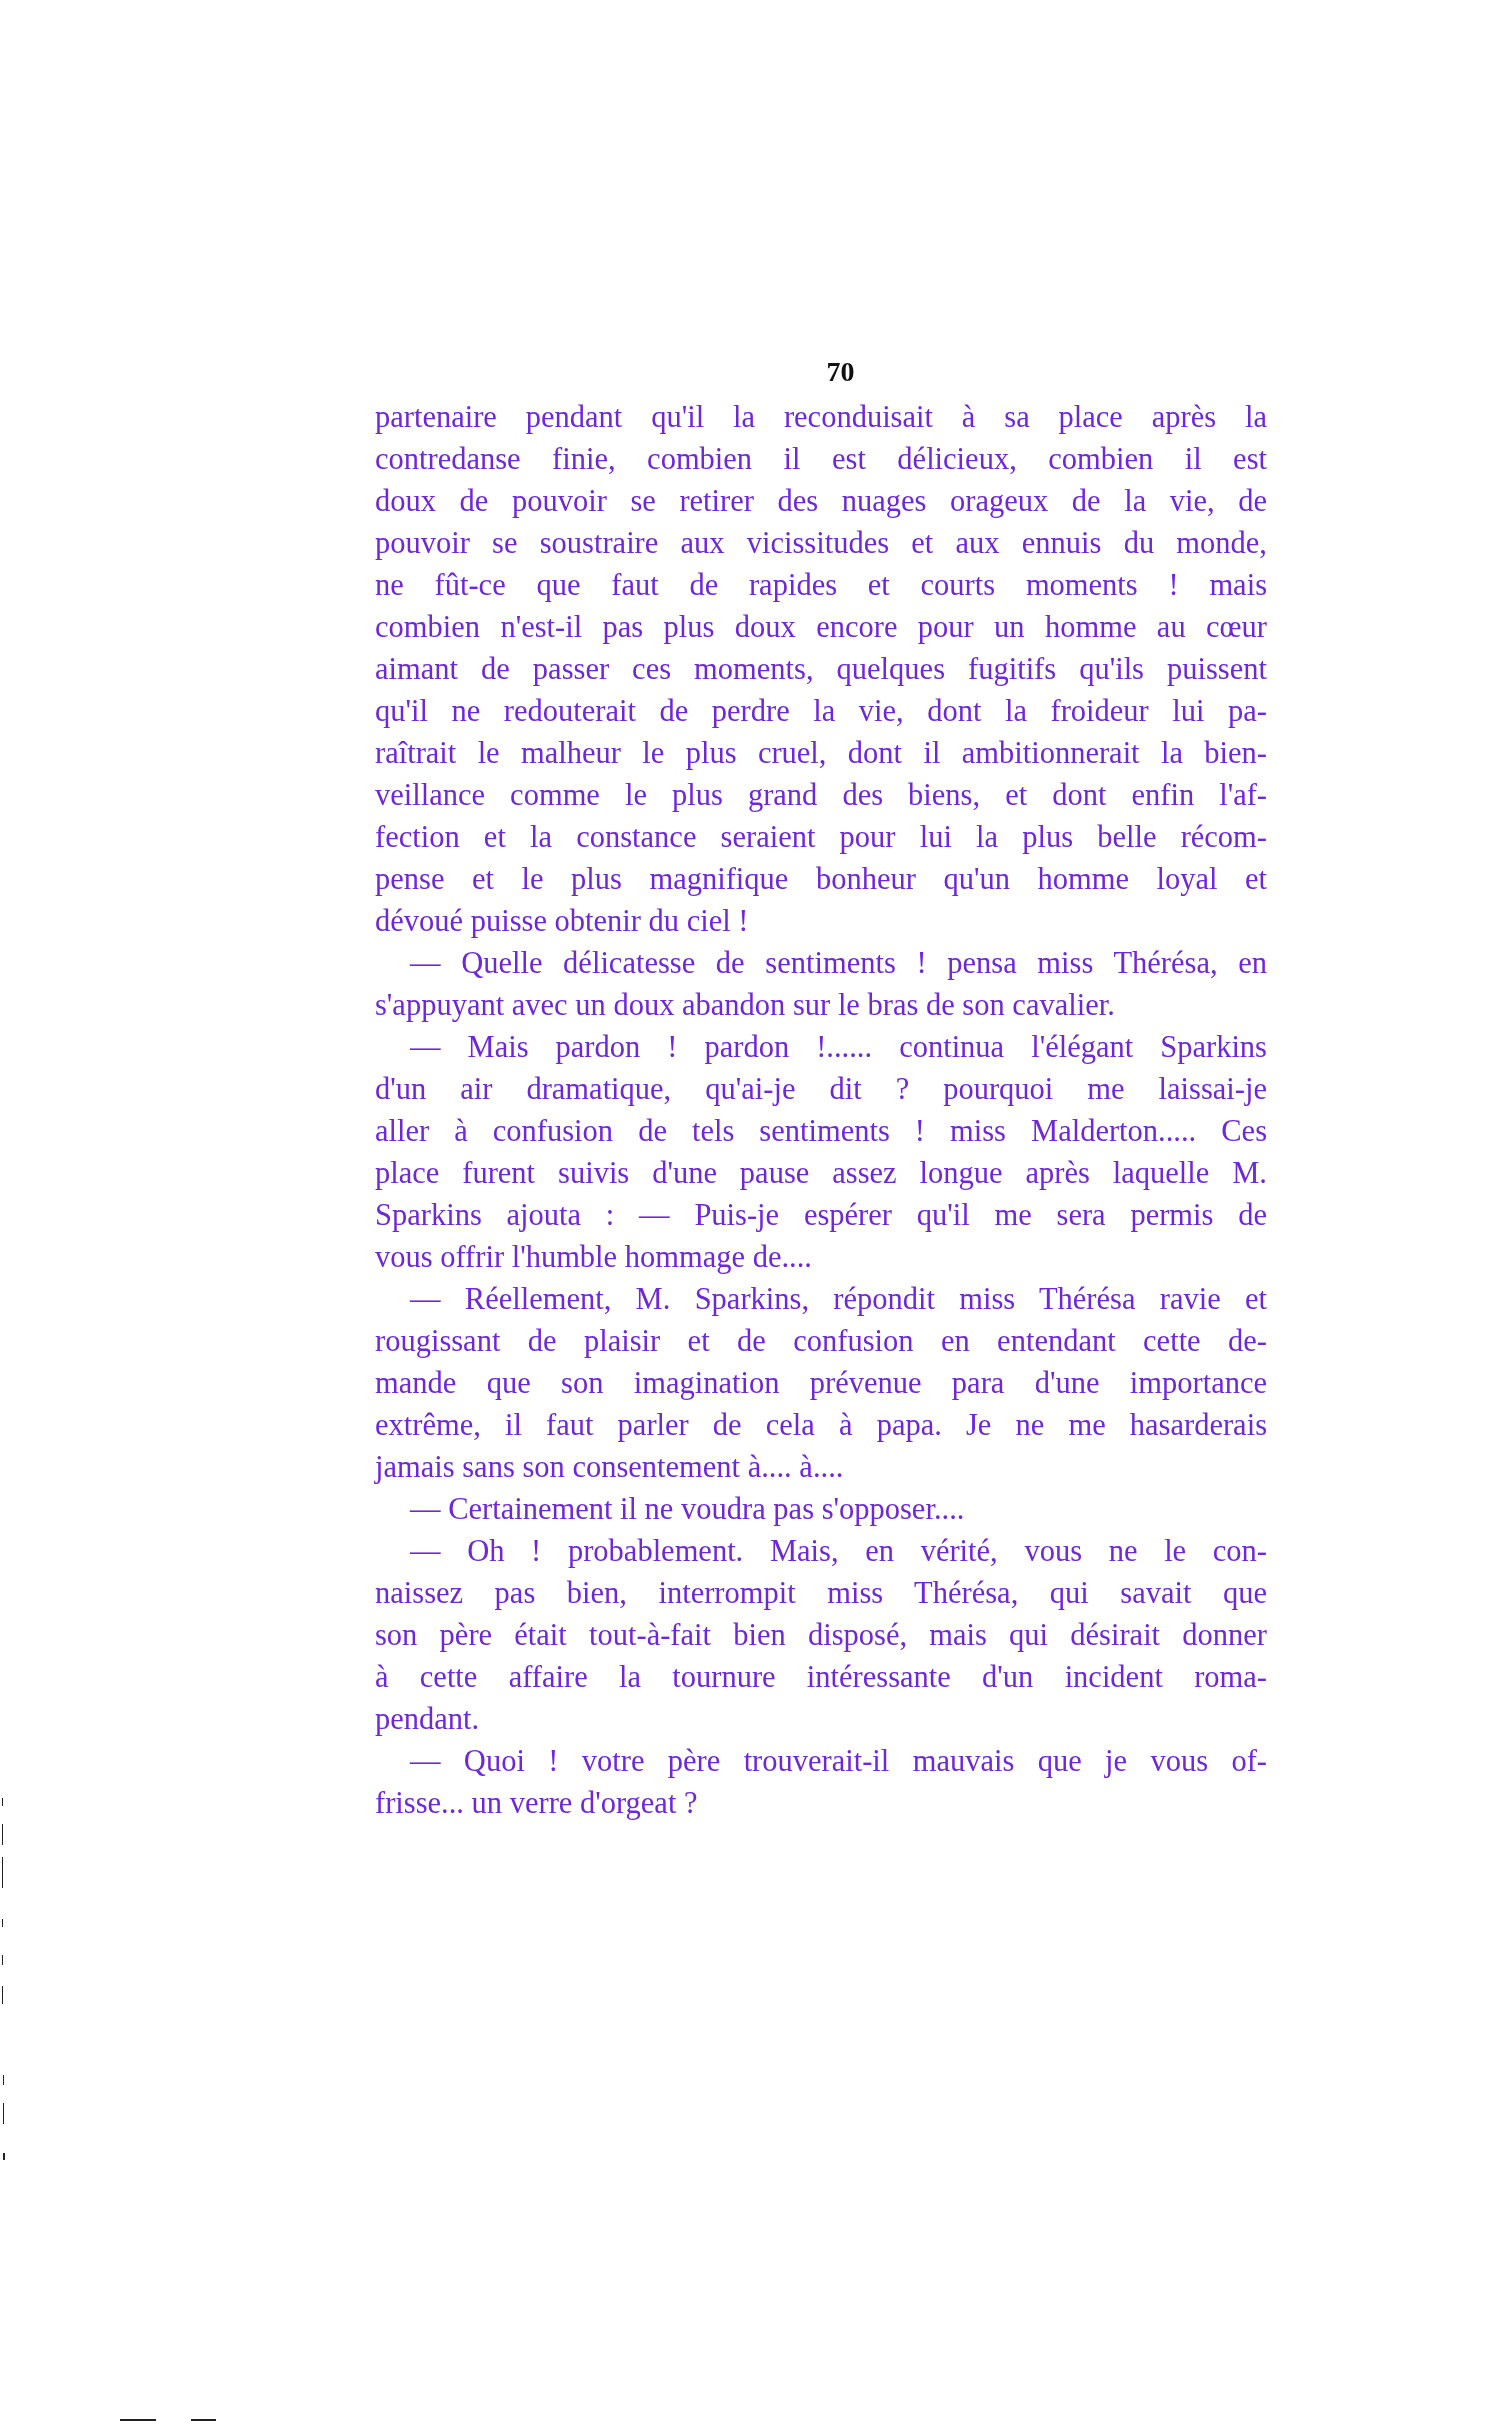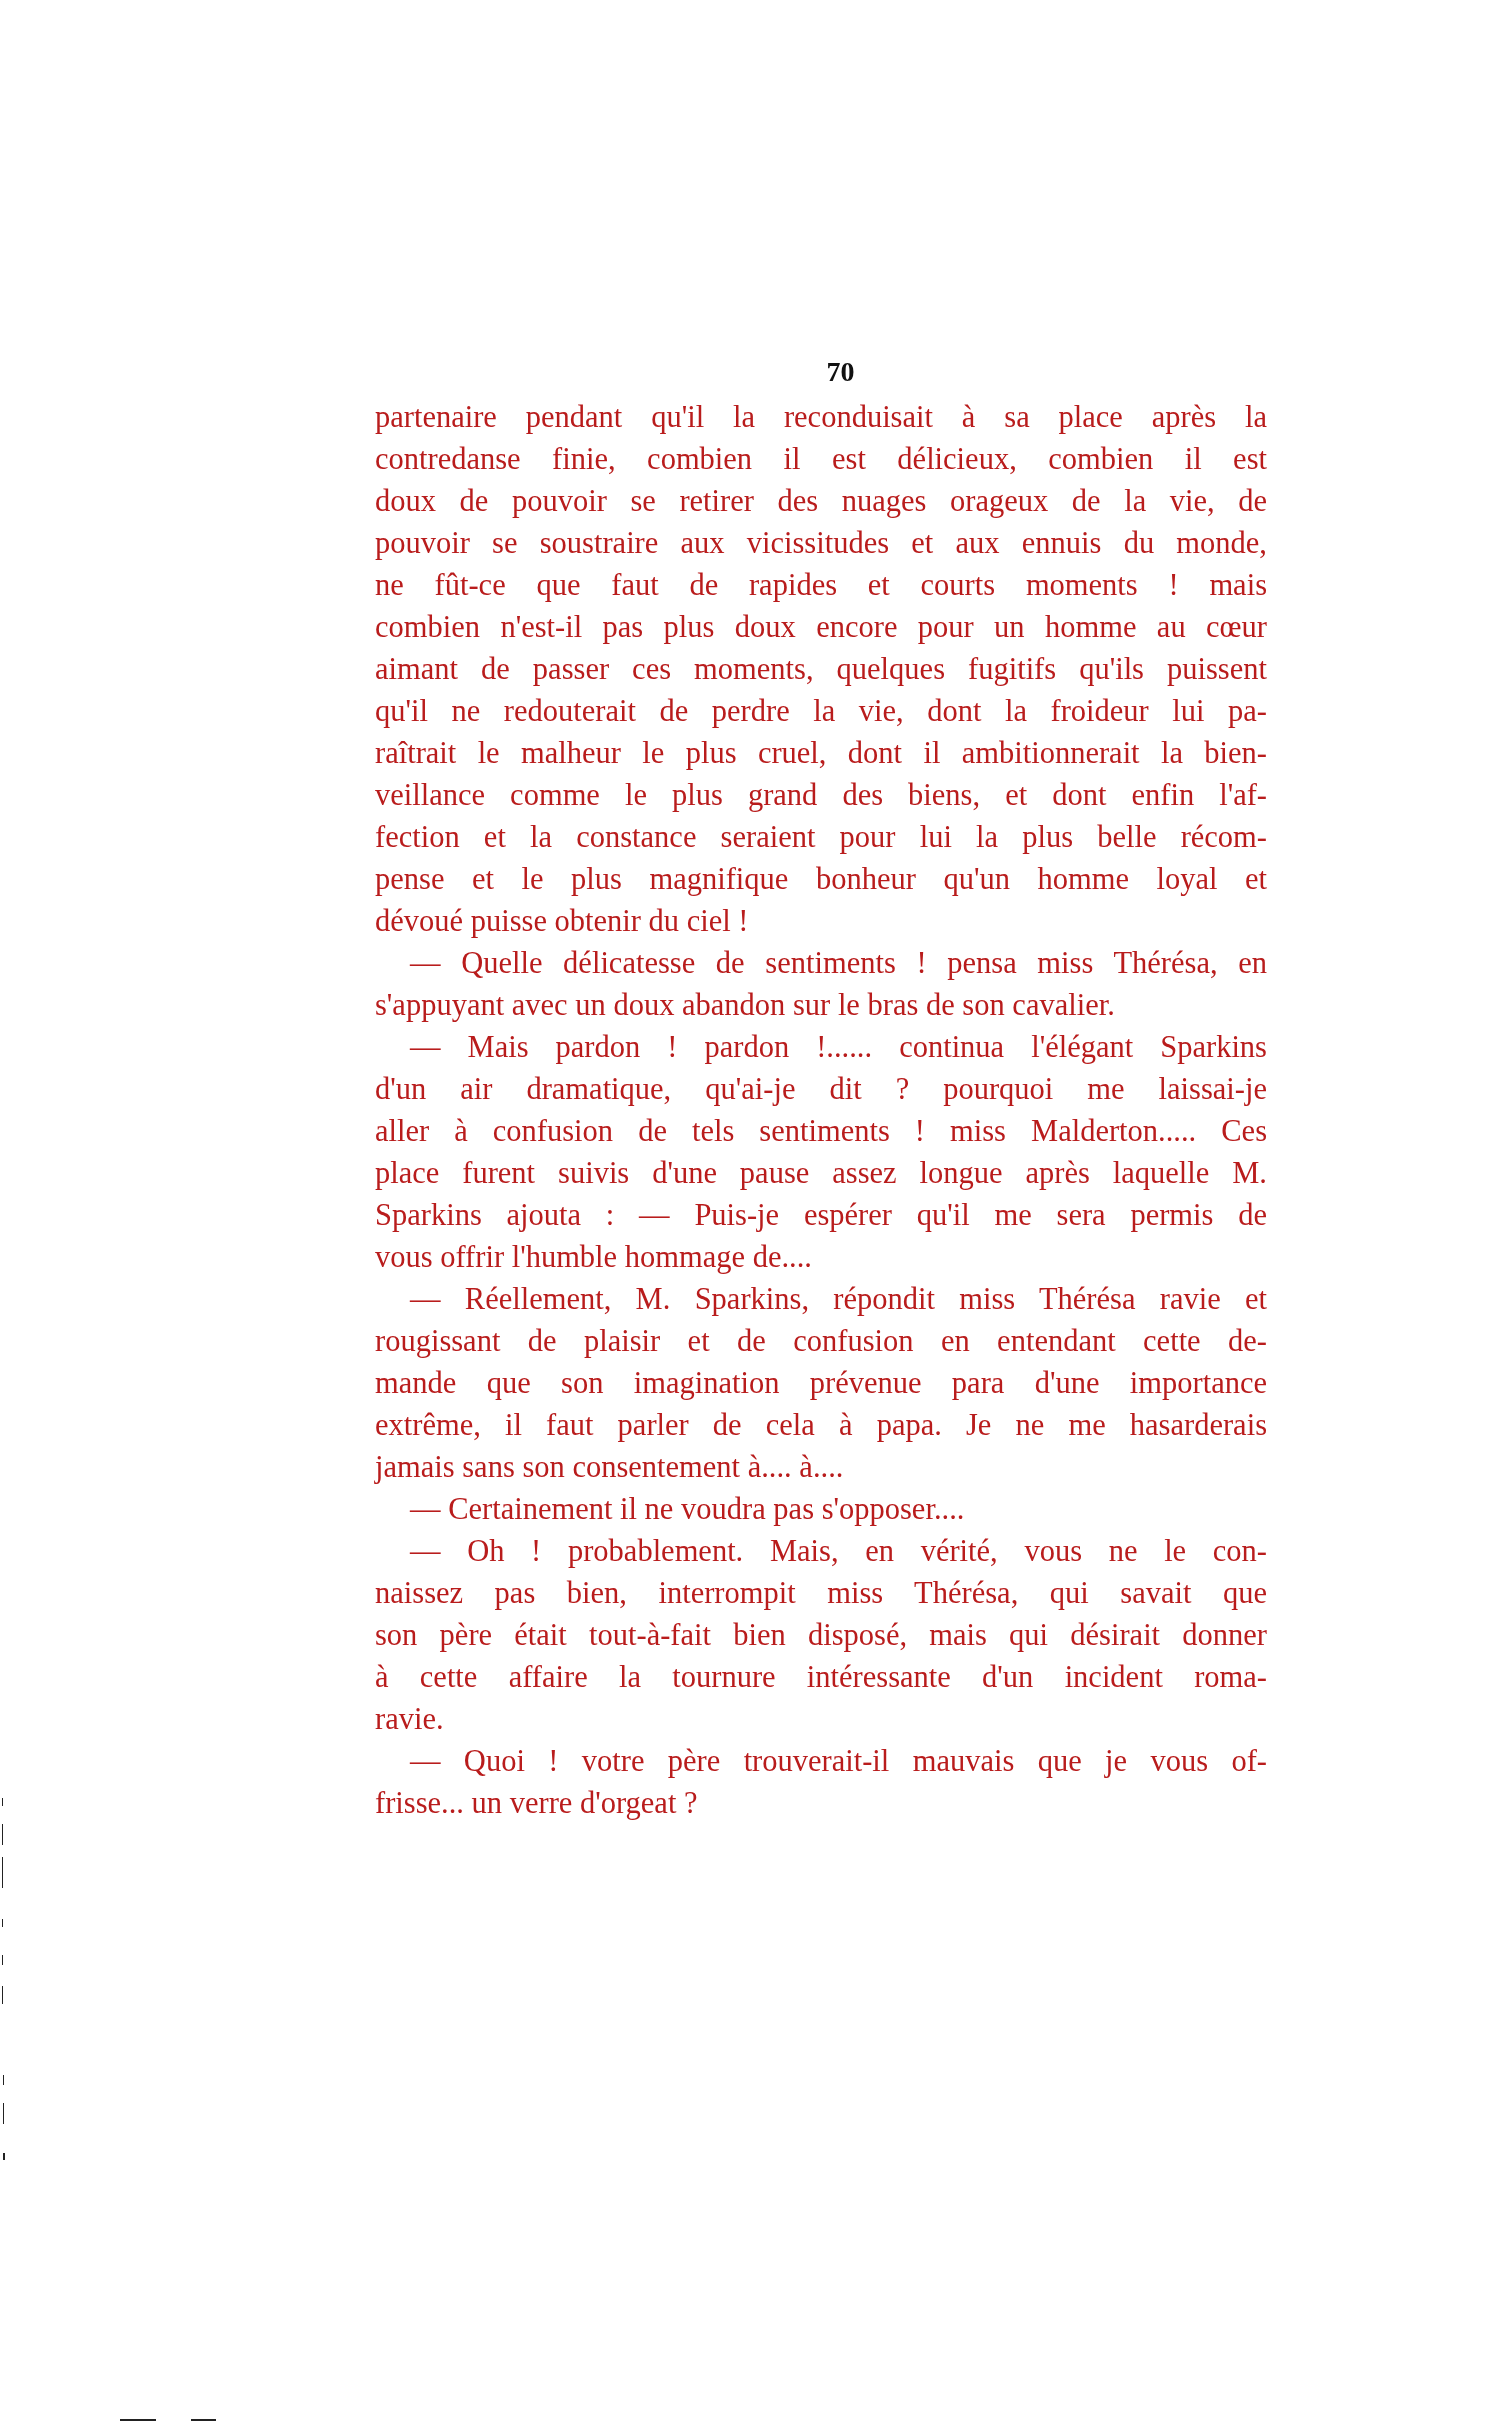--- a/index.html
+++ b/index.html
@@ -4,21 +4,21 @@
 <style>
   html, body { margin: 0; padding: 0; background: #ffffff; }
   body { width: 1506px; height: 2426px; position: relative; overflow: hidden; }
   .page { position: absolute; left: 0; top: 0; width: 1506px; height: 2426px; background: #ffffff; }
   .folio {
     position: absolute; left: 816px; top: 356px; width: 49px; text-align: center;
     font-family: "Liberation Serif", serif; font-weight: bold; font-size: 28px; color: #111;
   }
   .text {
     position: absolute; left: 375px; top: 396px; width: 892px;
-    font-family: "Liberation Serif", serif; font-size: 30.5px; line-height: 42px; color: #b91c1c;
+    font-family: "Liberation Serif", serif; font-size: 30.5px; line-height: 42px; color: #6d28d9;
   }
   .line { display: block; white-space: nowrap; height: 42px; text-align: justify; text-align-last: justify; }
   .line.last { text-align-last: left; }
   .line.indent { padding-left: 35px; }
   .artifact { position: absolute; background: #222; }
 </style>
 </head>
 <body>
 
 <div class="page">
@@ -48,21 +48,21 @@
       <span class="line indent">— Réellement, M. Sparkins, répondit miss Thérésa ravie et</span>
       <span class="line">rougissant de plaisir et de confusion en entendant cette de-</span>
       <span class="line">mande que son imagination prévenue para d'une importance</span>
       <span class="line">extrême, il faut parler de cela à papa. Je ne me hasarderais</span>
       <span class="line last">jamais sans son consentement à.... à....</span>
       <span class="line indent last">— Certainement il ne voudra pas s'opposer....</span>
       <span class="line indent">— Oh ! probablement. Mais, en vérité, vous ne le con-</span>
       <span class="line">naissez pas bien, interrompit miss Thérésa, qui savait que</span>
       <span class="line">son père était tout-à-fait bien disposé, mais qui désirait donner</span>
       <span class="line">à cette affaire la tournure intéressante d'un incident roma-</span>
-      <span class="line last">ravie.</span>
+      <span class="line last">pendant.</span>
       <span class="line indent">— Quoi ! votre père trouverait-il mauvais que je vous of-</span>
       <span class="line last">frisse... un verre d'orgeat ?</span>
     </div>
 
   <div class="artifact" style="left:1.6px;top:1798px;width:1.6px;height:8.2px;"></div>
   <div class="artifact" style="left:1.6px;top:1824px;width:1.6px;height:21.4px;"></div>
   <div class="artifact" style="left:1.6px;top:1857px;width:1.6px;height:31px;"></div>
   <div class="artifact" style="left:1.6px;top:1919px;width:1.6px;height:8.2px;"></div>
   <div class="artifact" style="left:1.6px;top:1955px;width:1.6px;height:10px;"></div>
   <div class="artifact" style="left:1.6px;top:1986px;width:1.6px;height:18px;"></div>

